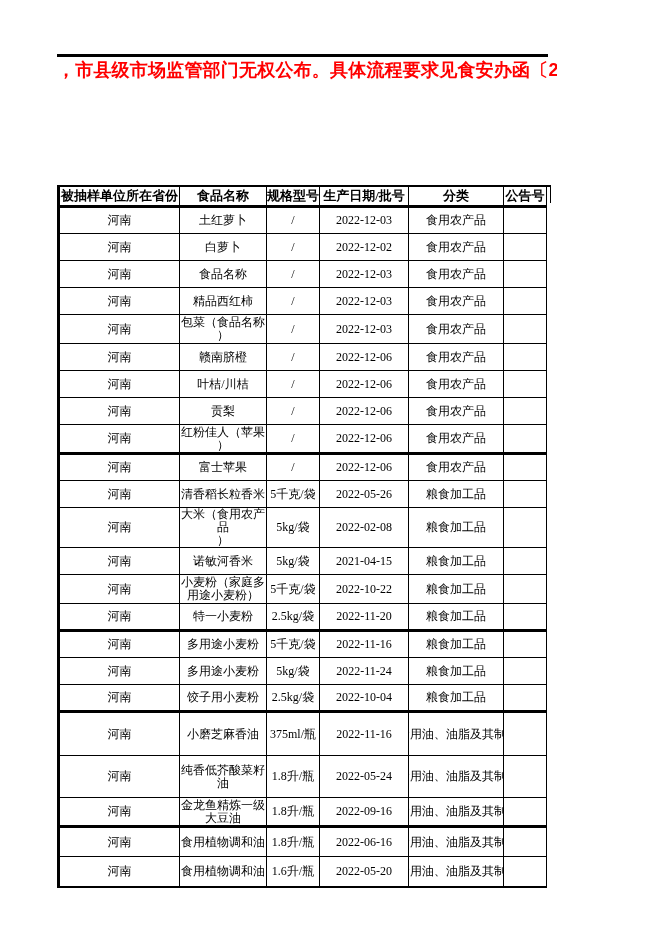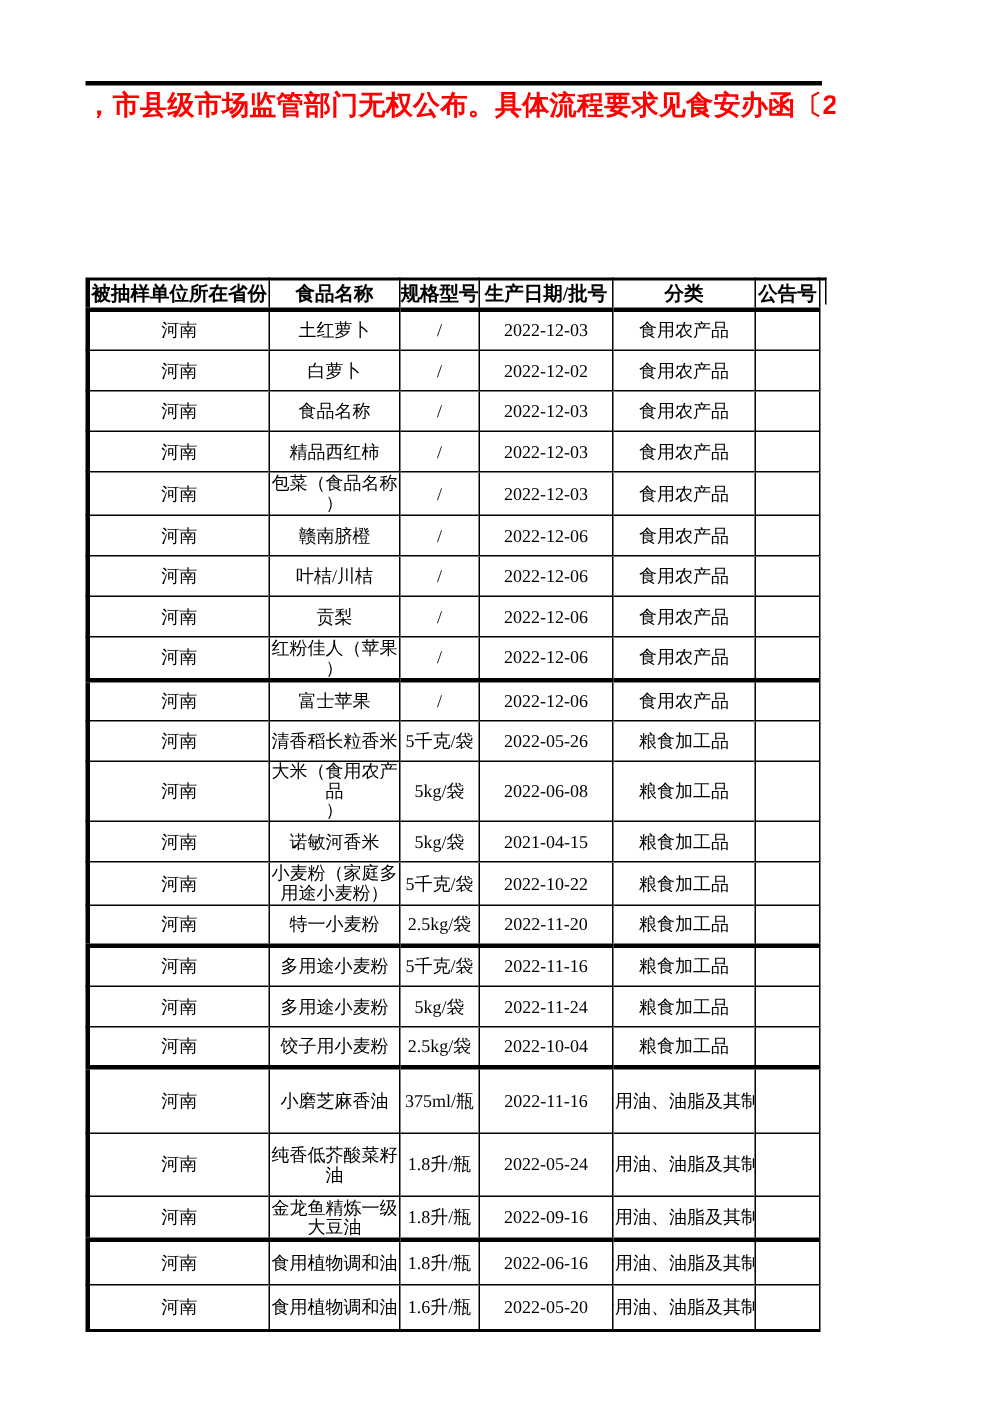--- a/index.html
+++ b/index.html
@@ -163,21 +163,21 @@
         <td>5千克/袋</td>
         <td>2022-05-26</td>
         <td>粮食加工品</td>
         <td></td>
       </tr>
       <tr style="height: 29px;">
         <td>河南</td>
         <td>大米（食用农产品
 ）</td>
         <td>5kg/袋</td>
-        <td>2022-06-08</td>
+        <td>2022-02-08</td>
         <td>粮食加工品</td>
         <td></td>
       </tr>
       <tr style="height: 27px;">
         <td>河南</td>
         <td>诺敏河香米</td>
         <td>5kg/袋</td>
         <td>2021-04-15</td>
         <td>粮食加工品</td>
         <td></td>

